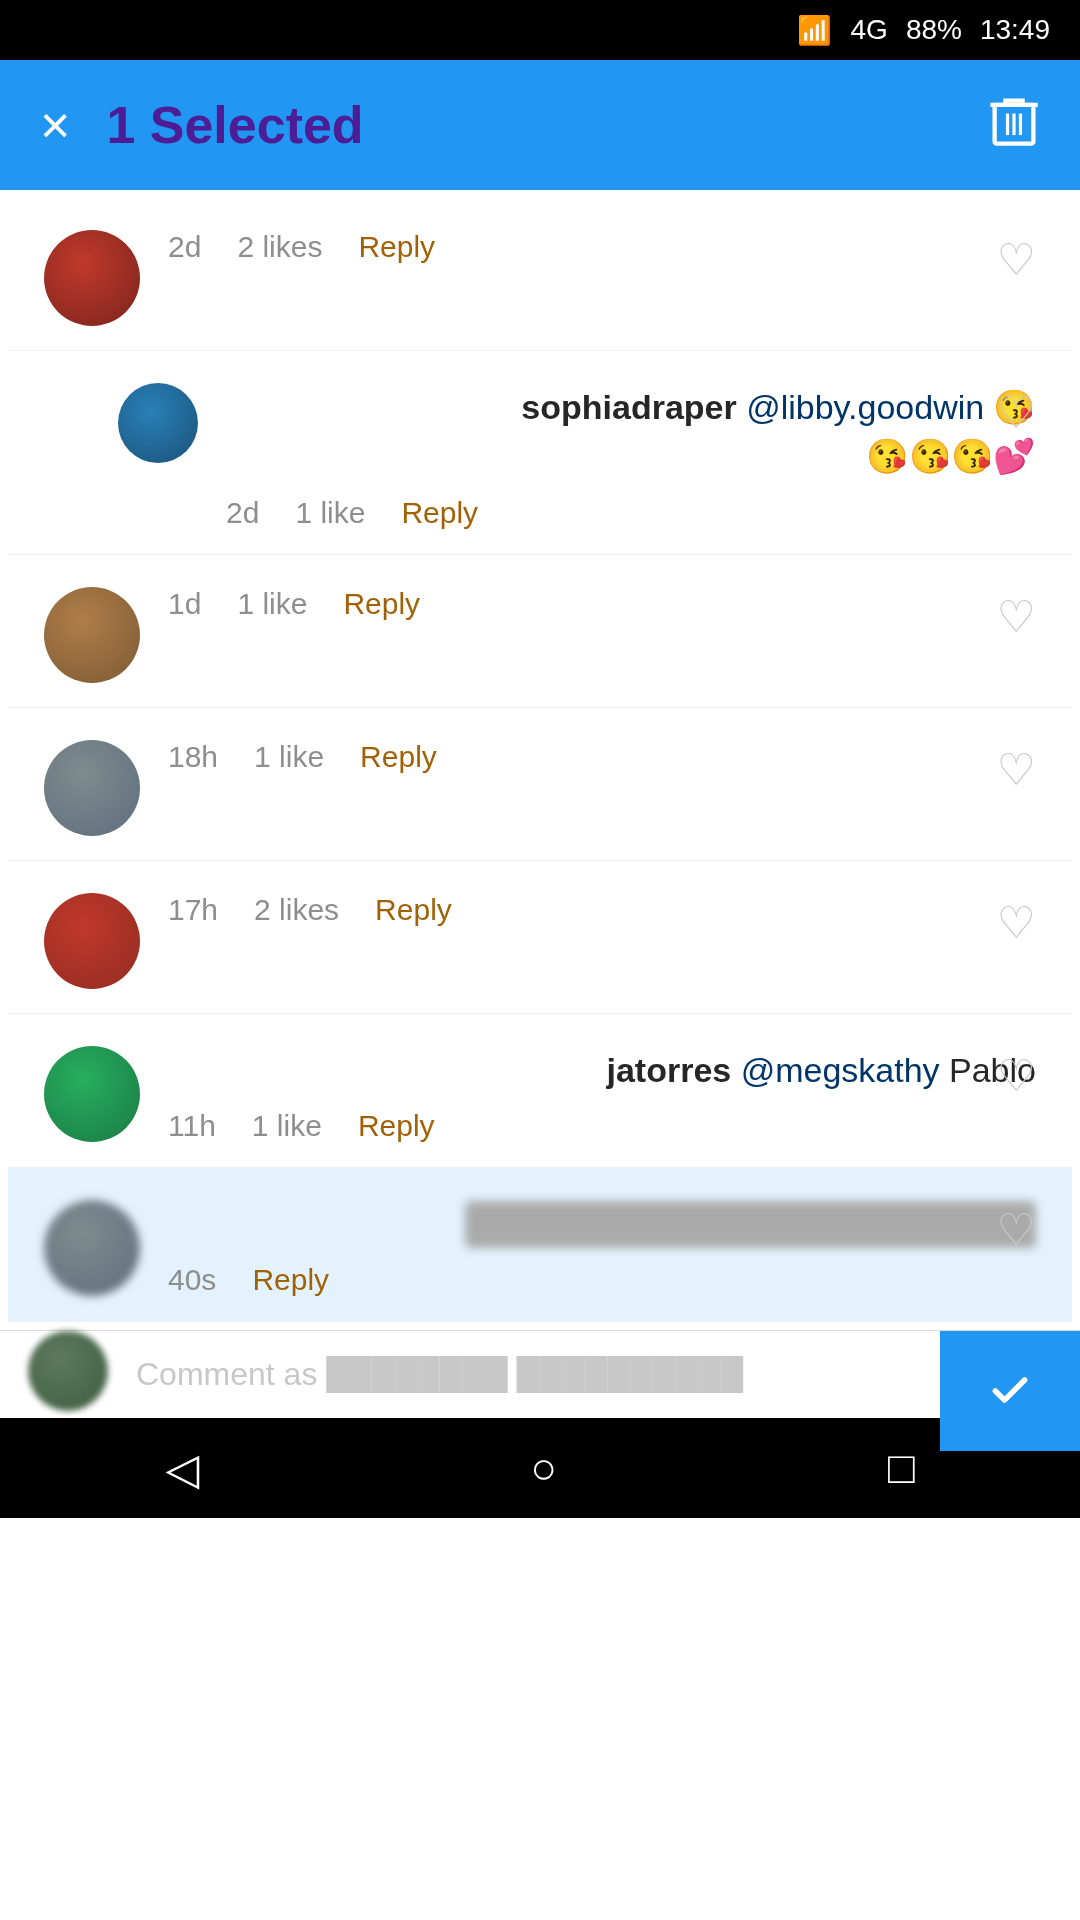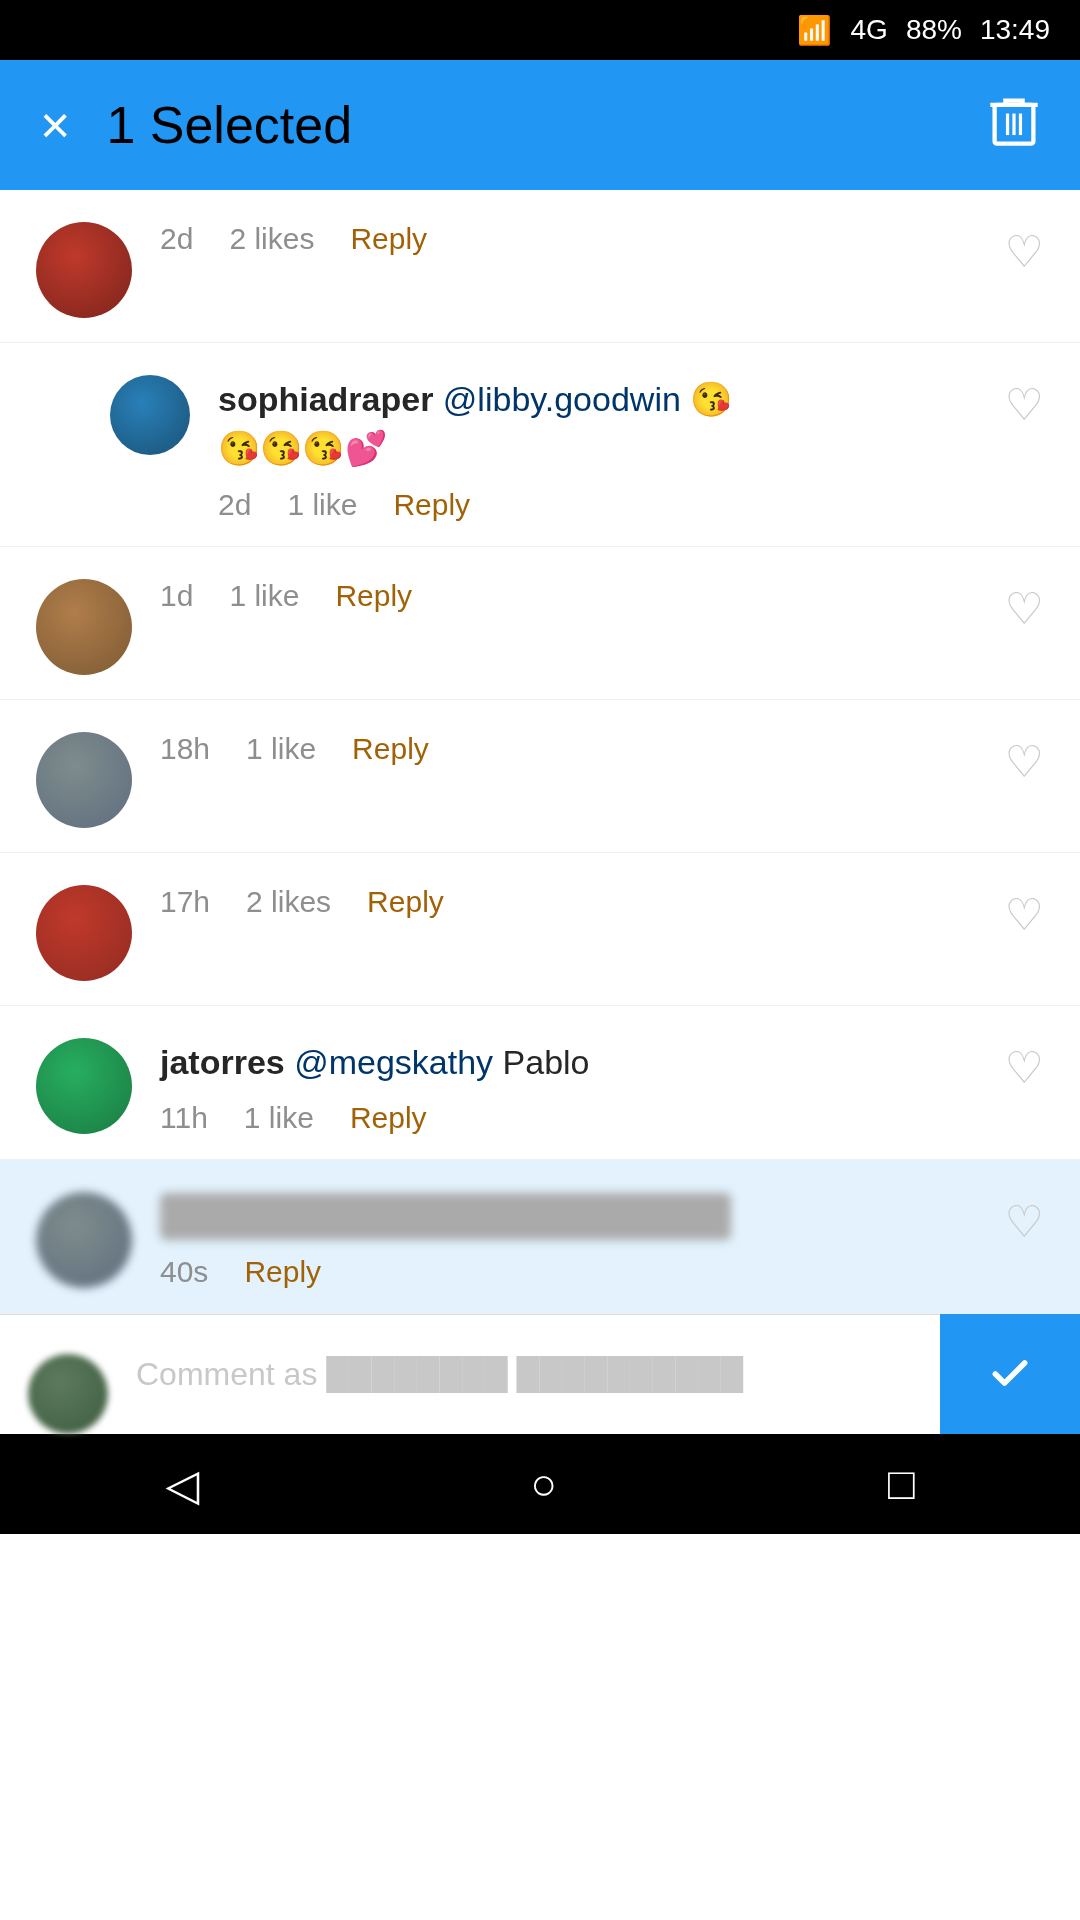--- a/index.html
+++ b/index.html
@@ -44,35 +44,36 @@
       gap: 36px;
     }
     .close-btn {
       color: #fff;
       font-size: 52px;
       font-weight: 300;
       cursor: pointer;
       line-height: 1;
     }
     .selected-title {
-      color: #000000;
+      color: #4c1d95;
       font-size: 52px;
-      font-weight: 400;
+      font-weight: 700;
       text-align: center;
     }
     .delete-btn {
       color: #fff;
       font-size: 44px;
       cursor: pointer;
     }
 
     
     .comments-list {
       background: #fff;
-      padding: 0;
+      padding: 8px;
+      text-align: right;
     }
 
     .comment-item {
       display: flex;
       align-items: flex-start;
       padding: 32px 36px 24px 36px;
       border-bottom: 1px solid #f0f0f0;
       position: relative;
     }
 
@@ -155,25 +156,25 @@
       padding-left: 110px;
     }
     .comment-item.indented .avatar {
       width: 80px;
       height: 80px;
     }
 
     
     .comment-input-area {
       display: flex;
-      align-items: flex-end;
+      align-items: flex-start;
       border-top: 1px solid #dbdbdb;
       background: #fff;
       padding: 0;
-      height: 120px;
+      height: 88px;
     }
     .input-avatar {
       width: 80px;
       height: 80px;
       border-radius: 50%;
       margin: 0 28px;
       flex-shrink: 0;
     }
     .comment-input {
       flex: 1;

